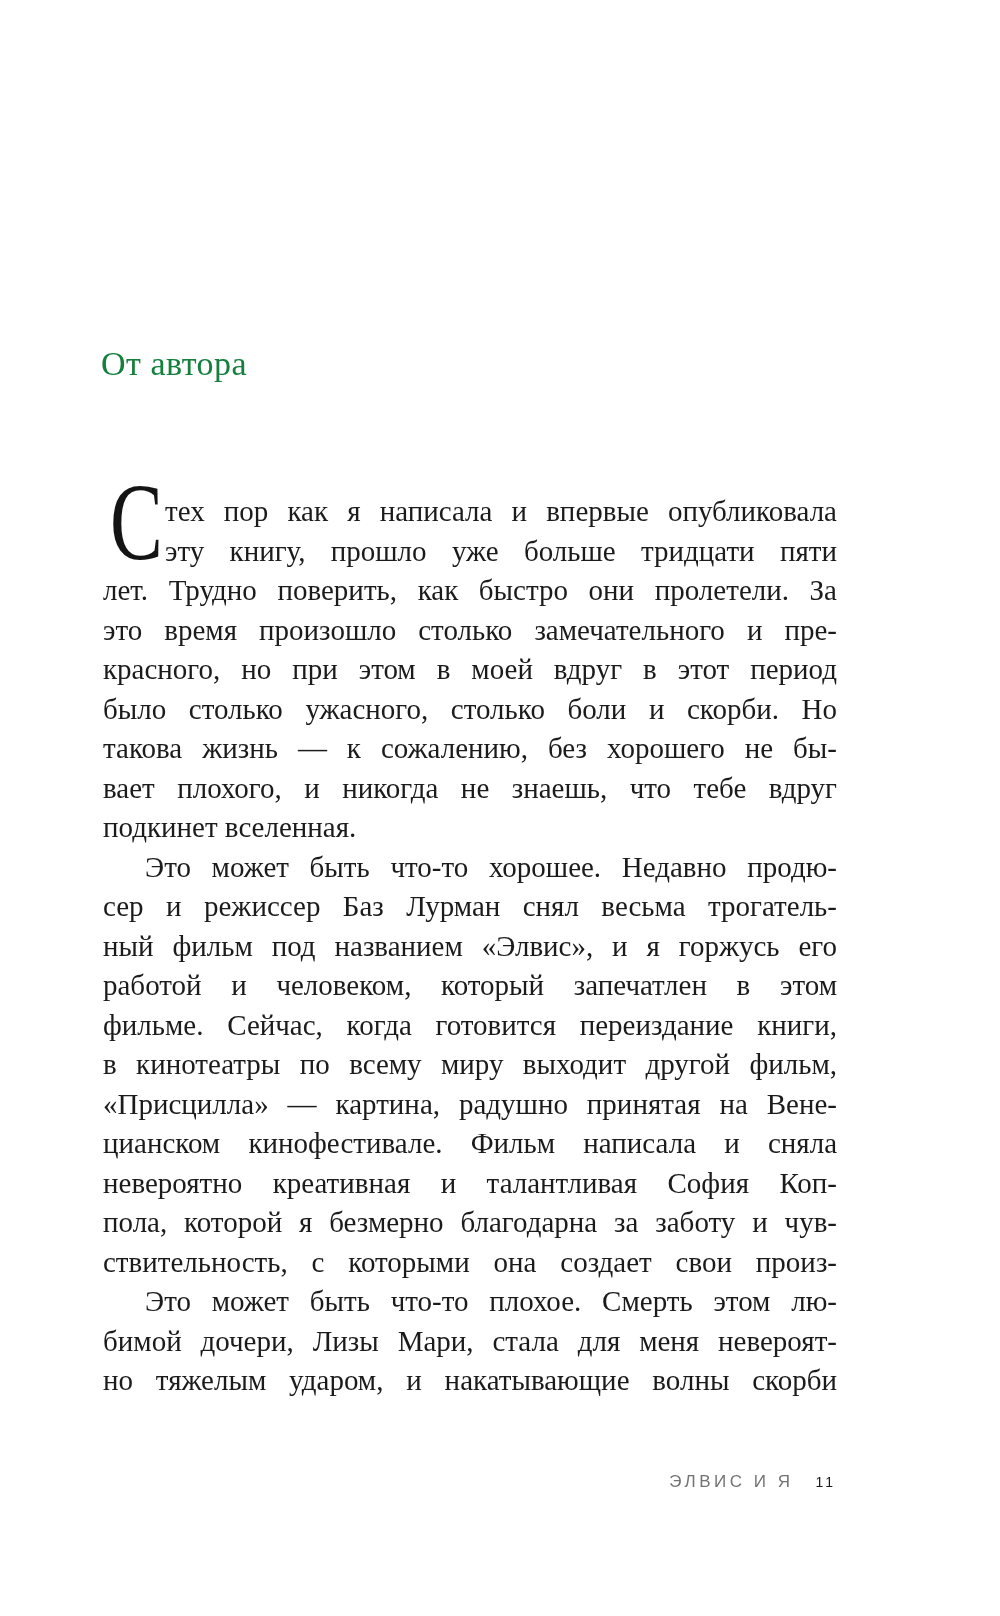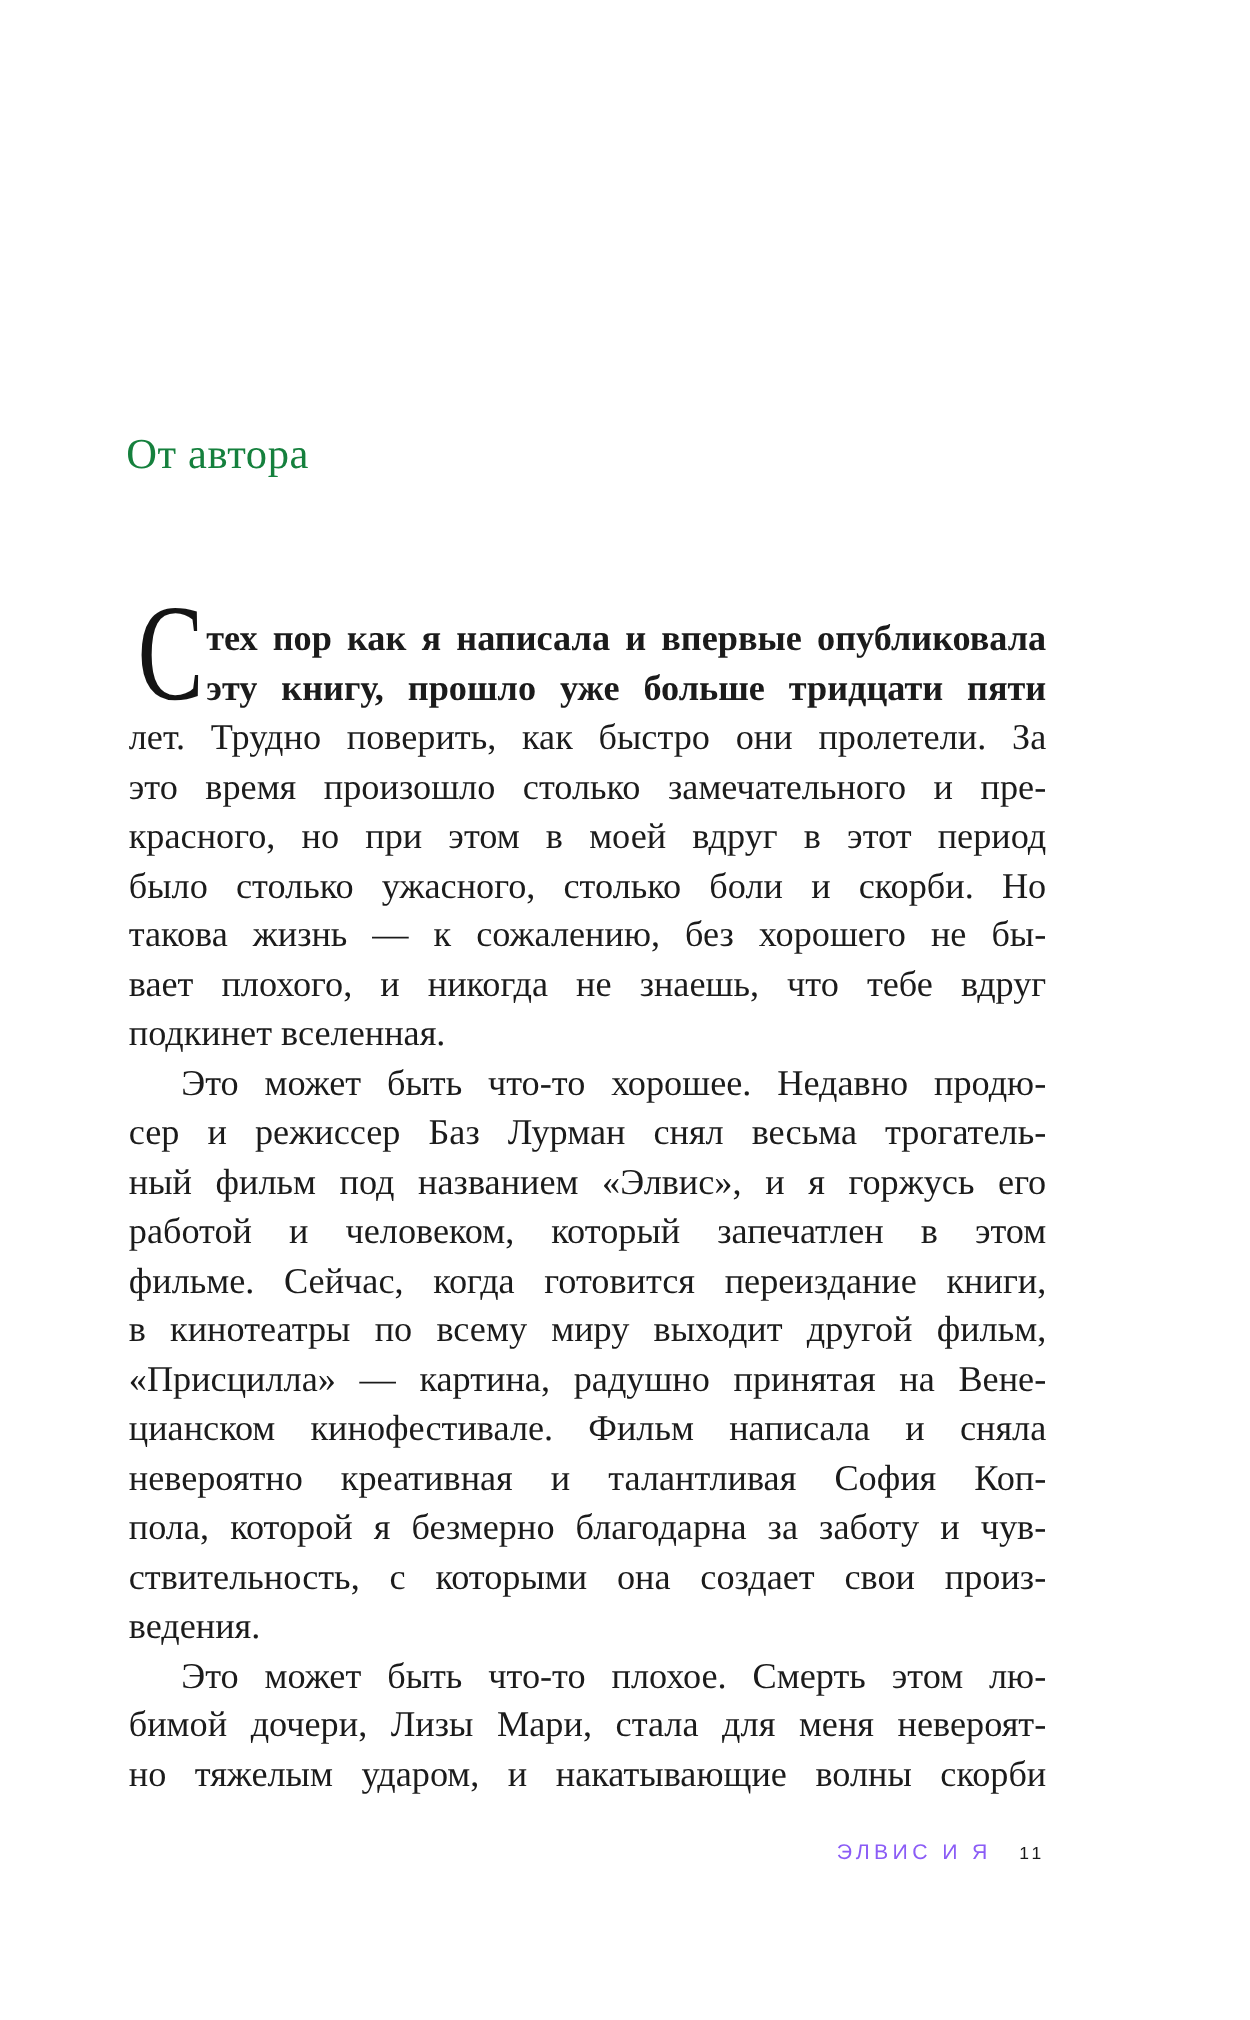--- a/index.html
+++ b/index.html
@@ -46,37 +46,37 @@
   }
   .ln {
     height: 39.5px;
     line-height: 39.5px;
     text-align: justify;
     text-align-last: justify;
     white-space: nowrap;
   }
   
   .ln { white-space: normal; overflow: visible; }
-  .ln.dc { padding-left: 62px; font-weight: bold; }
+  .ln.dc { padding-left: 62px; }
   .ln.pstart { padding-left: 42px; }
   .ln.pend { text-align-last: left; }
   .footer {
     position: absolute;
     top: 1472px;
     right: 164px;
     display: flex;
     align-items: baseline;
     gap: 22px;
     font-family: "Liberation Sans", sans-serif;
   }
   .running-head {
     font-size: 17px;
     letter-spacing: 3.5px;
     font-weight: 400;
-    color: #8b5cf6;
+    color: #737373;
   }
   .page-number {
     font-size: 14px;
     font-weight: 400;
     letter-spacing: 3px;
     color: #1a1a1a;
   }
 </style>
 </head>
 <body>
@@ -101,21 +101,20 @@
     <div class="ln">сер и режиссер Баз Лурман снял весьма трогатель-</div>
     <div class="ln">ный фильм под названием «Элвис», и я горжусь его</div>
     <div class="ln">работой и человеком, который запечатлен в этом</div>
     <div class="ln">фильме. Сейчас, когда готовится переиздание книги,</div>
     <div class="ln">в кинотеатры по всему миру выходит другой фильм,</div>
     <div class="ln">«Присцилла» — картина, радушно принятая на Вене-</div>
     <div class="ln">цианском кинофестивале. Фильм написала и сняла</div>
     <div class="ln">невероятно креативная и талантливая София Коп-</div>
     <div class="ln">пола, которой я безмерно благодарна за заботу и чув-</div>
     <div class="ln">ствительность, с которыми она создает свои произ-</div>
-    <div class="ln pend">ведения.</div>
     <div class="ln pstart">Это может быть что-то плохое. Смерть этом лю-</div>
     <div class="ln">бимой дочери, Лизы Мари, стала для меня невероят-</div>
     <div class="ln">но тяжелым ударом, и накатывающие волны скорби</div>
   </div>
 
   <div class="footer">
     <span class="running-head">ЭЛВИС И Я</span>
     <span class="page-number">11</span>
   </div>
 

